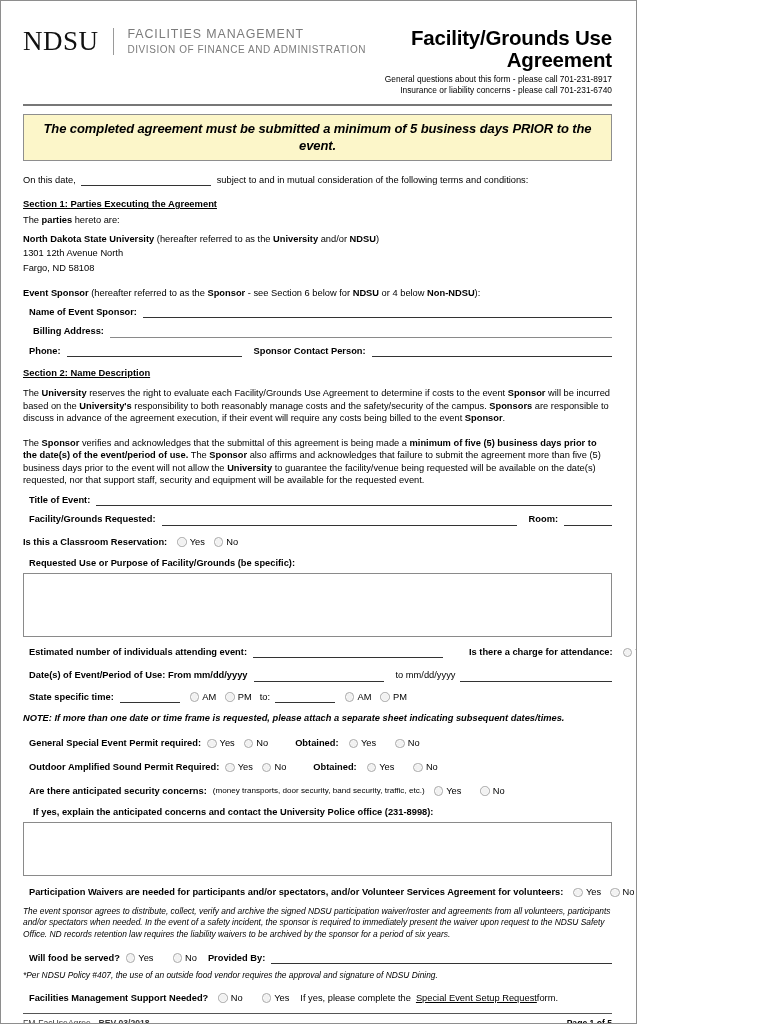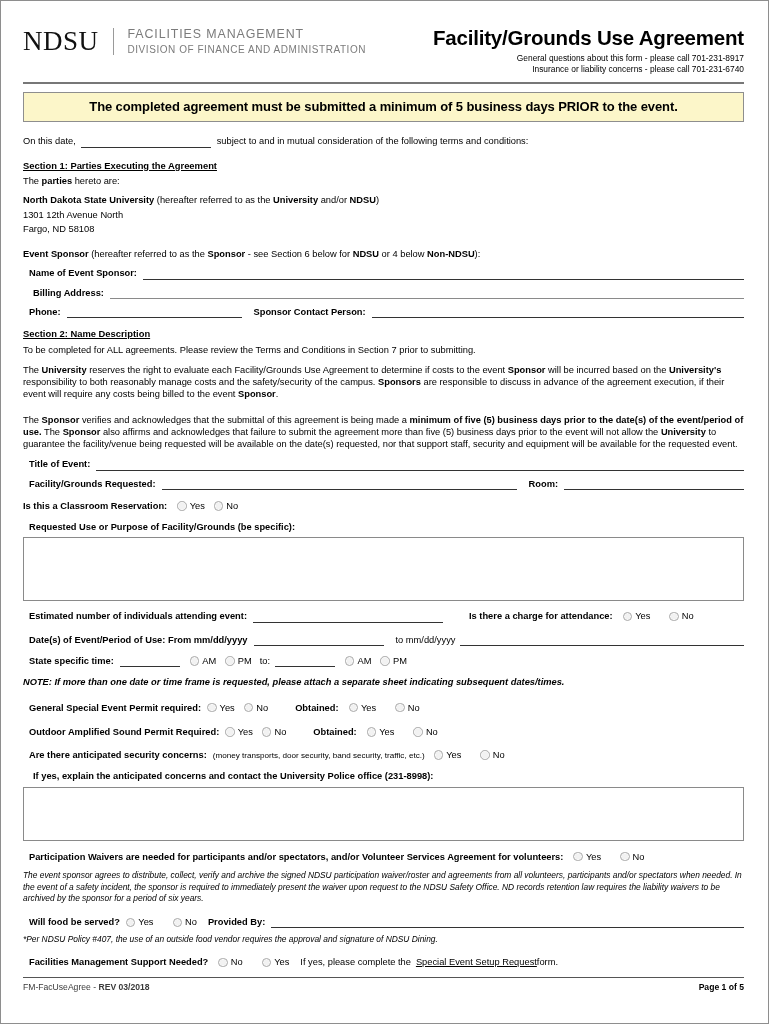--- a/index.html
+++ b/index.html
@@ -2,21 +2,21 @@
 <html><head>
 <meta charset="utf-8">
 <style>
   html,body{margin:0;padding:0;}
   body{
     width:770px;height:1024px;background:#ffffff;
     font-family:"Liberation Sans", sans-serif;
     color:#000;font-size:9.3px;line-height:1.32;
     -webkit-font-smoothing:none;
   }
-  .page{position:relative;width:769px;height:1024px;box-sizing:border-box;
+  .page{position:relative;width:637px;height:1024px;box-sizing:border-box;
         border:1px solid #8e8e8e;background:#fff;overflow:hidden;padding-left:19px;}
   .inner{position:absolute;left:22px;right:24px;top:0;bottom:0;}
 
   
   .header{display:flex;align-items:flex-start;padding-top:26px;}
   .brand{display:flex;align-items:center;flex:0 0 auto;}
   .ndsu{font-family:"Liberation Serif", serif;font-size:27px;letter-spacing:.5px;
         font-weight:400;color:#111;line-height:1;padding-right:14px;}
   .vrule{width:1px;align-self:stretch;background:#9a9a9a;margin:1px 0 2px 0;}
   .fm{padding-left:14px;color:#7b7b7b;line-height:1.28;}
@@ -24,21 +24,21 @@
   .fm .l2{font-size:10px;letter-spacing:.55px;margin-top:1px;}
   .htitle{margin-left:auto;text-align:right;}
   .htitle .t{font-size:20.5px;font-weight:bold;letter-spacing:-.2px;line-height:1.05;}
   .htitle .s{font-size:8.4px;margin-top:4px;line-height:1.35;}
 
   .rule{height:2px;background:#777;margin-top:7px;}
 
   
   .banner{margin-top:8px;background:#fcf6c9;border:1px solid #8e8e8e;
           text-align:center;padding:5px 4px 6px;
-          font-weight:bold;font-size:13px;letter-spacing:-.1px;}
+          font-style:italic;font-weight:bold;font-size:13px;letter-spacing:-.1px;}
 
   
   .body{padding-top:11px;}
   p{margin:0 0 7px 0;}
   .tight{margin-bottom:2px;}
   b{font-weight:bold;}
   .sec{font-weight:bold;text-decoration:underline;margin:10px 0 3px;font-size:9.4px;}
   .sec.first{margin-top:12px;}
   .para{margin-bottom:8px;text-align:left;}
   .noteline{font-style:italic;font-weight:bold;margin:6px 0 0;}
@@ -136,21 +136,20 @@
 
     <div class="row snug">
       <span class="lbl ind">Phone:</span>
       <span class="line w175"></span>
       <span class="spacer"></span>
       <span class="lbl">Sponsor Contact Person:</span>
       <span class="line"></span>
     </div>
 
     <div class="sec">Section 2: Name Description</div>
-    <p class="tight">To be completed for ALL agreements. Please review the Terms and Conditions in Section 7 prior to submitting.</p>
 
     <p class="para" style="margin-top:8px"><span>The </span><b>University</b><span> reserves the right to evaluate each Facility/Grounds Use Agreement to determine if costs to the event </span><b>Sponsor</b><span> will be incurred based on the </span><b>University's</b><span> responsibility to both reasonably manage costs and the safety/security of the campus. </span><b>Sponsors</b><span> are responsible to discuss in advance of the agreement execution, if their event will require any costs being billed to the event </span><b>Sponsor</b><span>.</span></p>
 
     <p class="para" style="margin-top:13px"><span>The </span><b>Sponsor</b><span> verifies and acknowledges that the submittal of this agreement is being made a </span><b>minimum of five (5) business days prior to the date(s) of the event/period of use.</b><span> The </span><b>Sponsor</b><span> also affirms and acknowledges that failure to submit the agreement more than five (5) business days prior to the event will not allow the </span><b>University</b><span> to guarantee the facility/venue being requested will be available on the date(s) requested, nor that support staff, security and equipment will be available for the requested event.</span></p>
 
     <div class="row" style="margin-top:6px">
       <span class="lbl ind">Title of Event:</span>
       <span class="line"></span>
     </div>
 

